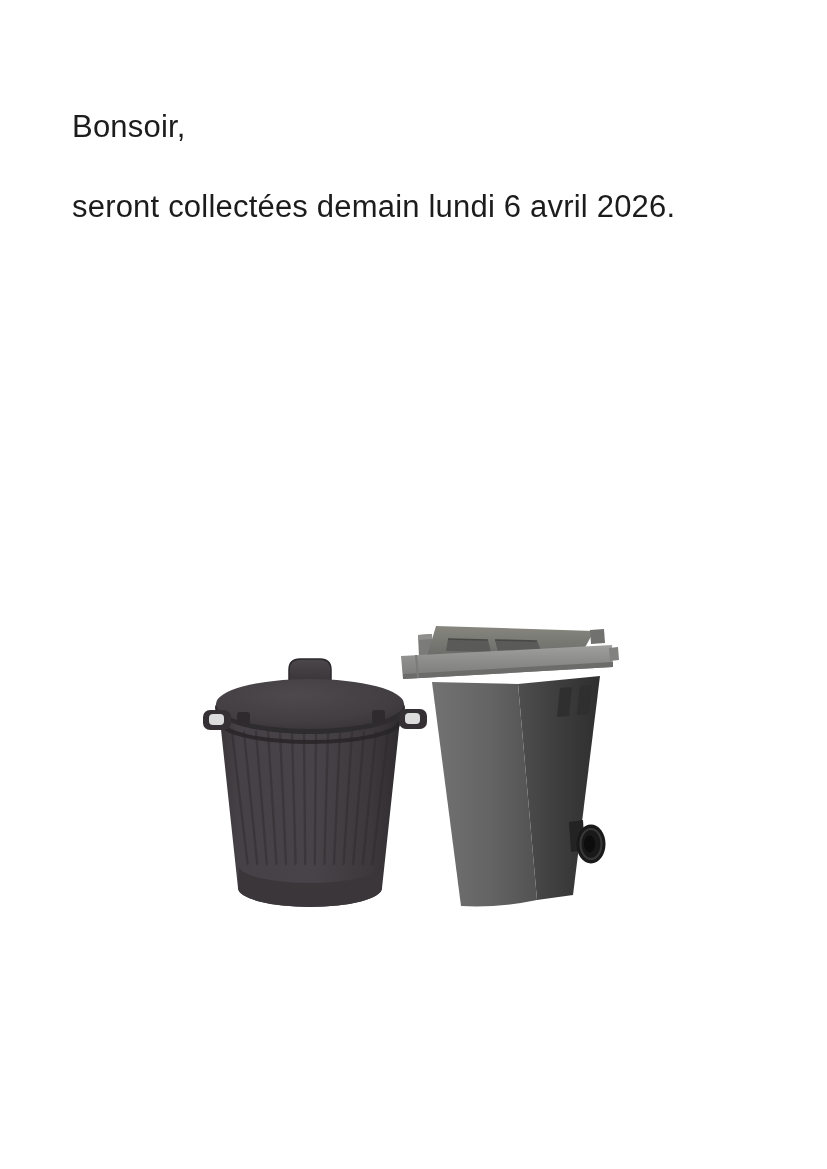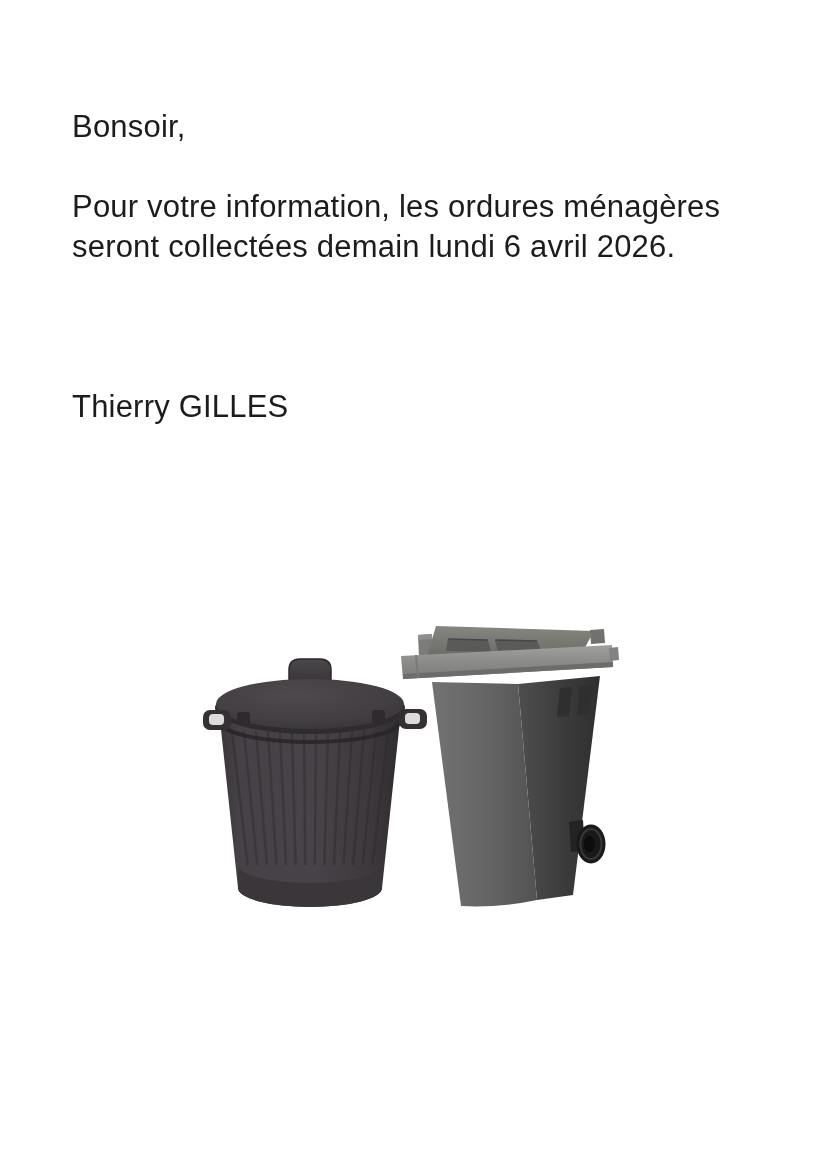--- a/index.html
+++ b/index.html
@@ -31,26 +31,24 @@
   .bins svg { display: block; width: 100%; height: 100%; }
 </style>
 </head>
 <body>
 
 <div class="page">
 
   <div class="message">
     <div class="line">Bonsoir,</div>
     <div class="line"></div>
-    <div class="line">Pour votre information, les ordures ménagères</div>
     <div class="line">seront collectées demain lundi 6 avril 2026.</div>
     <div class="line"></div>
     <div class="line"></div>
     <div class="line"></div>
-    <div class="line">Thierry GILLES</div>
   </div>
 
   <div class="bins">
     <svg viewBox="0 0 460 330" xmlns="http://www.w3.org/2000/svg">
       <defs>
         <radialGradient id="gLid" cx="42%" cy="32%" r="80%">
           <stop offset="0%" stop-color="#4e494d"></stop>
           <stop offset="65%" stop-color="#433e42"></stop>
           <stop offset="100%" stop-color="#363237"></stop>
         </radialGradient>

